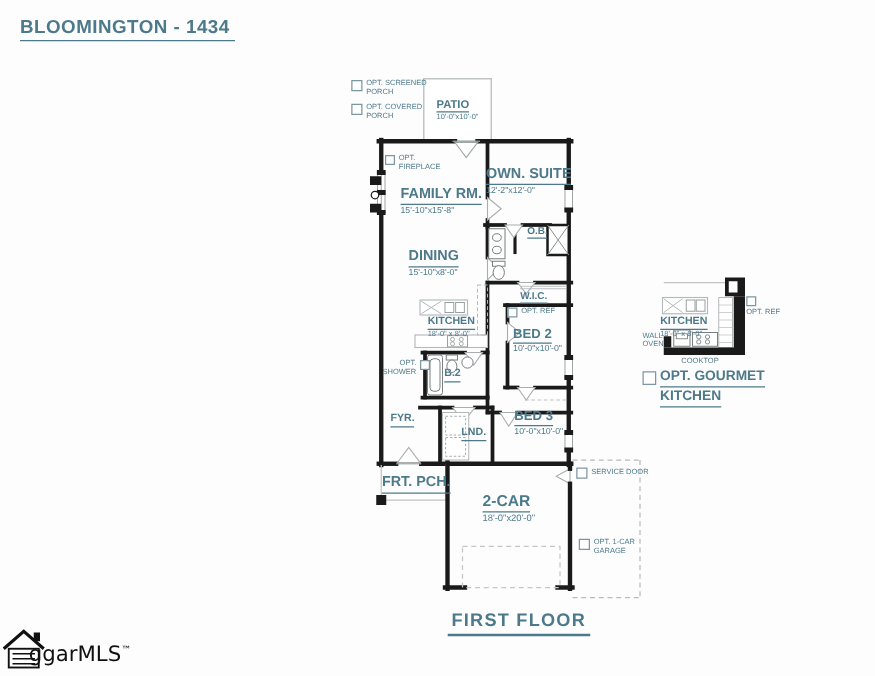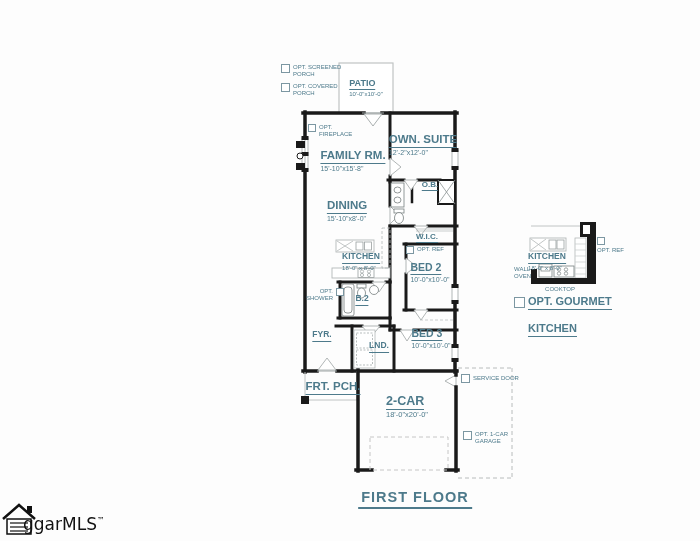--- a/index.html
+++ b/index.html
@@ -11,21 +11,21 @@
   .lbl{position:absolute;transform:translateX(-50%);color:#4d7a8b;line-height:1.15;white-space:nowrap;}
   .lbl .nm{font-weight:bold;border-bottom:1px solid currentColor;padding-bottom:1px;display:inline-block;}
   .lbl .dm{display:block;font-weight:normal;margin-top:1px;}
   .opt{position:absolute;display:flex;gap:3px;color:#4d7a8b;font-size:6px;line-height:1.2;align-items:flex-start;}
   .cb{width:7px;height:7px;border:1px solid #7c97a2;background:#fff;flex:none;}
   .cb.sm{width:6px;height:6px;}
   .cb.lg{width:9px;height:9px;}
   .tx{display:block;text-align:left;}
   .tx.r{text-align:right;}
   .opt.big{font-size:11px;font-weight:bold;}
-  .opt.big .u{border-bottom:1px solid currentColor;display:inline-block;padding-bottom:1px;margin-bottom:12px;}
+  .opt.big .u{border-bottom:1px solid currentColor;display:inline-block;padding-bottom:1px;margin-bottom:1px;}
   .firstfloor{position:absolute;left:375px;top:489px;transform:translateX(-50%);color:#4d7a8b;
               font-weight:bold;font-size:14.5px;letter-spacing:1px;border-bottom:2px solid #4d7a8b;padding:0 3px 2px 3px;margin-left:40px;}
   .logotext{position:absolute;left:23px;top:514px;color:#111;font-size:17px;font-family:"DejaVu Sans",sans-serif;}
   .logotext sup{font-size:8px;}
 </style>
 </head>
 <body>
 
 <div class="stage">
 
@@ -221,20 +221,21 @@
     <g>
       <polyline points="3,519 19,505 35,519" fill="none" stroke="#111" stroke-width="2.5"></polyline>
       <rect x="27" y="506" width="5" height="7" fill="#111"></rect>
       <rect x="7" y="519" width="24" height="15" fill="#fff" stroke="#111" stroke-width="1.5"></rect>
       <line x1="10" y1="523" x2="28" y2="523" stroke="#111" stroke-width="1.2"></line>
       <line x1="10" y1="527" x2="28" y2="527" stroke="#111" stroke-width="1.2"></line>
       <line x1="10" y1="531" x2="28" y2="531" stroke="#111" stroke-width="1.2"></line>
     </g>
   </svg>
 
+  <div class="title">BLOOMINGTON - 1434</div>
 
   <div class="opt" style="left:281px;top:64px;">
     <span class="cb"></span>
     <span class="tx"><span>OPT. SCREENED</span><br>
     <span>PORCH</span></span>
   </div>
   <div class="opt" style="left:281px;top:83px;">
     <span class="cb"></span>
     <span class="tx"><span>OPT. COVERED</span><br>
     <span>PORCH</span></span>

